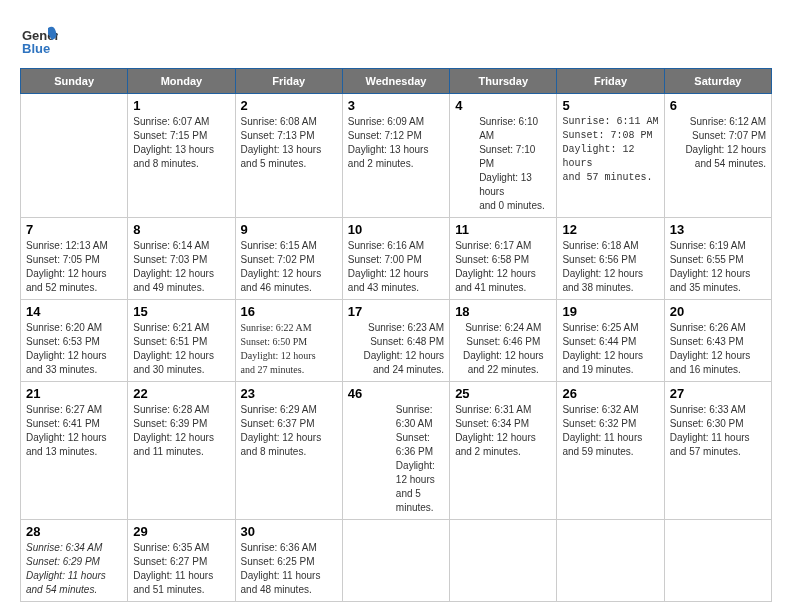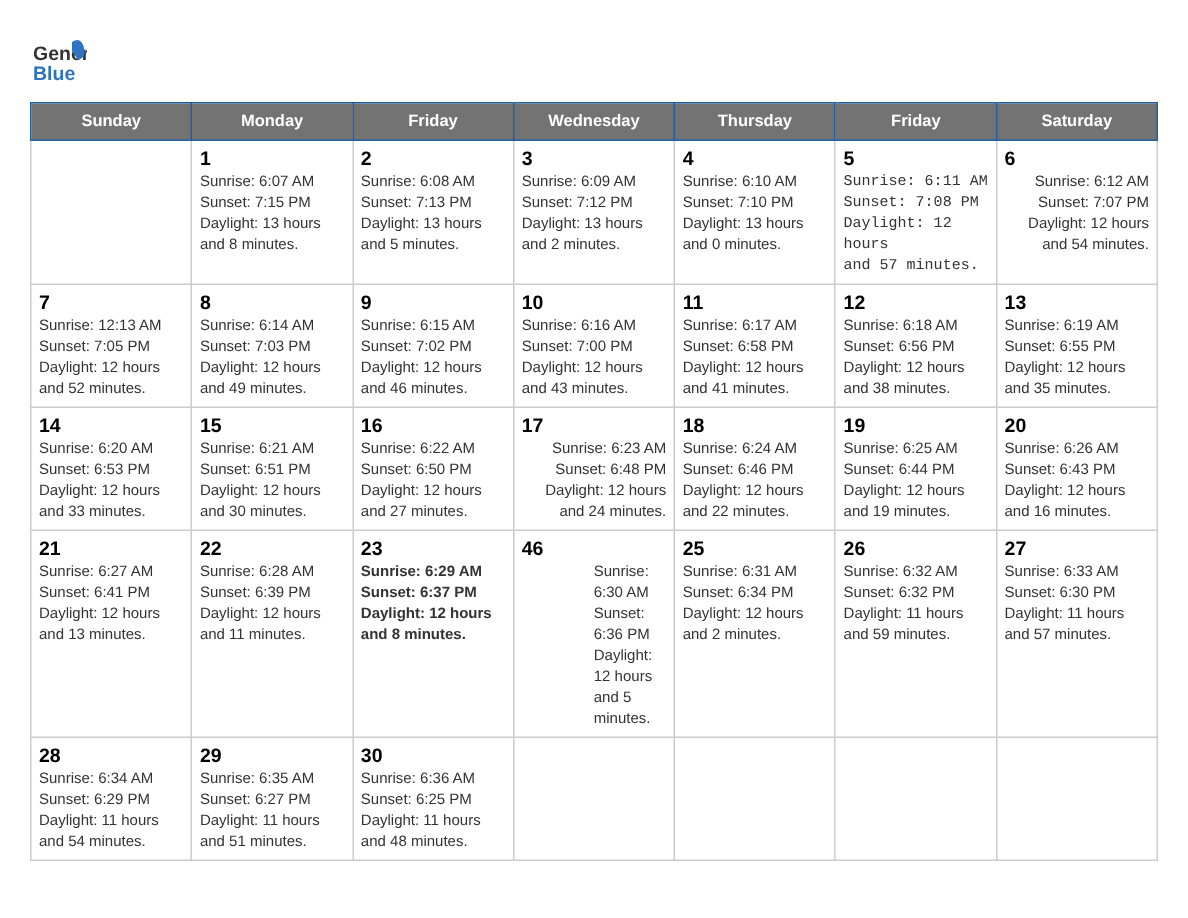--- a/index.html
+++ b/index.html
@@ -116,21 +116,21 @@
         </td>
         <td>
           <span class="day-num">3</span>
           <div class="day-info" style="white-space: pre-line;">Sunrise: 6:09 AM
 Sunset: 7:12 PM
 Daylight: 13 hours
 and 2 minutes.</div>
         </td>
         <td>
           <span class="day-num">4</span>
-          <div class="day-info" style="white-space: pre-line;">Sunrise: 6:10 AM
+          <div class="day-info" style="white-space: pre-line; margin-left: 24px;">Sunrise: 6:10 AM
 Sunset: 7:10 PM
 Daylight: 13 hours
 and 0 minutes.</div>
         </td>
         <td>
           <span class="day-num">5</span>
           <div class="day-info" style="white-space: pre-line; font-family: Liberation Mono, monospace;">Sunrise: 6:11 AM
 Sunset: 7:08 PM
 Daylight: 12 hours
 and 57 minutes.</div>
@@ -204,35 +204,35 @@
         </td>
         <td>
           <span class="day-num">15</span>
           <div class="day-info" style="white-space: pre-line;">Sunrise: 6:21 AM
 Sunset: 6:51 PM
 Daylight: 12 hours
 and 30 minutes.</div>
         </td>
         <td>
           <span class="day-num">16</span>
-          <div class="day-info" style="white-space: pre-line;">Sunrise: 6:22 AM
+          <div class="day-info" style="white-space: pre-line; font-family: Liberation Serif, serif;">Sunrise: 6:22 AM
 Sunset: 6:50 PM
 Daylight: 12 hours
 and 27 minutes.</div>
         </td>
         <td>
           <span class="day-num">17</span>
           <div class="day-info" style="white-space: pre-line; text-align: right;">Sunrise: 6:23 AM
 Sunset: 6:48 PM
 Daylight: 12 hours
 and 24 minutes.</div>
         </td>
         <td>
           <span class="day-num">18</span>
-          <div class="day-info" style="white-space: pre-line;">Sunrise: 6:24 AM
+          <div class="day-info" style="white-space: pre-line; text-align: center;">Sunrise: 6:24 AM
 Sunset: 6:46 PM
 Daylight: 12 hours
 and 22 minutes.</div>
         </td>
         <td>
           <span class="day-num">19</span>
           <div class="day-info" style="white-space: pre-line;">Sunrise: 6:25 AM
 Sunset: 6:44 PM
 Daylight: 12 hours
 and 19 minutes.</div>
@@ -255,21 +255,21 @@
         </td>
         <td>
           <span class="day-num">22</span>
           <div class="day-info" style="white-space: pre-line;">Sunrise: 6:28 AM
 Sunset: 6:39 PM
 Daylight: 12 hours
 and 11 minutes.</div>
         </td>
         <td>
           <span class="day-num">23</span>
-          <div class="day-info" style="white-space: pre-line; font-weight: bold;">Sunrise: 6:29 AM
+          <div class="day-info" style="white-space: pre-line;">Sunrise: 6:29 AM
 Sunset: 6:37 PM
 Daylight: 12 hours
 and 8 minutes.</div>
         </td>
         <td>
           <span class="day-num">46</span>
           <div class="day-info" style="white-space: pre-line; margin-left: 48px;">Sunrise: 6:30 AM
 Sunset: 6:36 PM
 Daylight: 12 hours
 and 5 minutes.</div>
@@ -292,21 +292,21 @@
           <span class="day-num">27</span>
           <div class="day-info" style="white-space: pre-line;">Sunrise: 6:33 AM
 Sunset: 6:30 PM
 Daylight: 11 hours
 and 57 minutes.</div>
         </td>
       </tr>
       <tr>
         <td>
           <span class="day-num">28</span>
-          <div class="day-info" style="white-space: pre-line;">Sunrise: 6:34 AM
+          <div class="day-info" style="white-space: pre-line; font-style: italic;">Sunrise: 6:34 AM
 Sunset: 6:29 PM
 Daylight: 11 hours
 and 54 minutes.</div>
         </td>
         <td>
           <span class="day-num">29</span>
           <div class="day-info" style="white-space: pre-line;">Sunrise: 6:35 AM
 Sunset: 6:27 PM
 Daylight: 11 hours
 and 51 minutes.</div>

